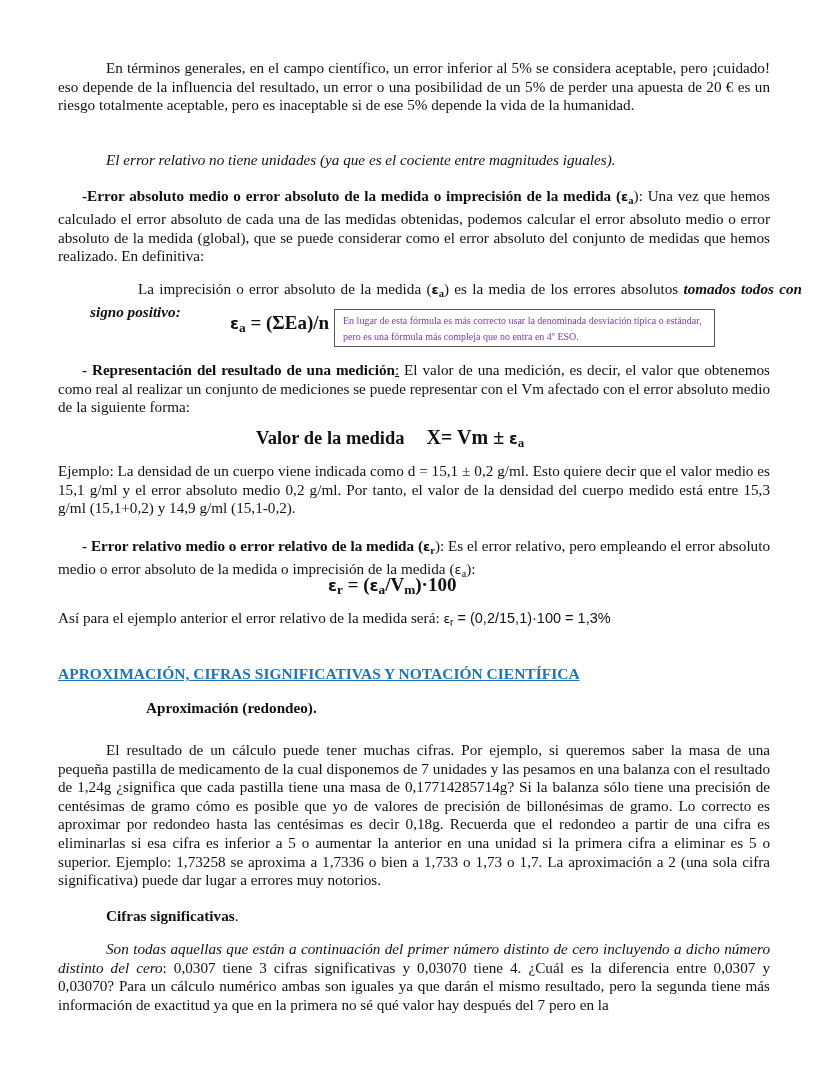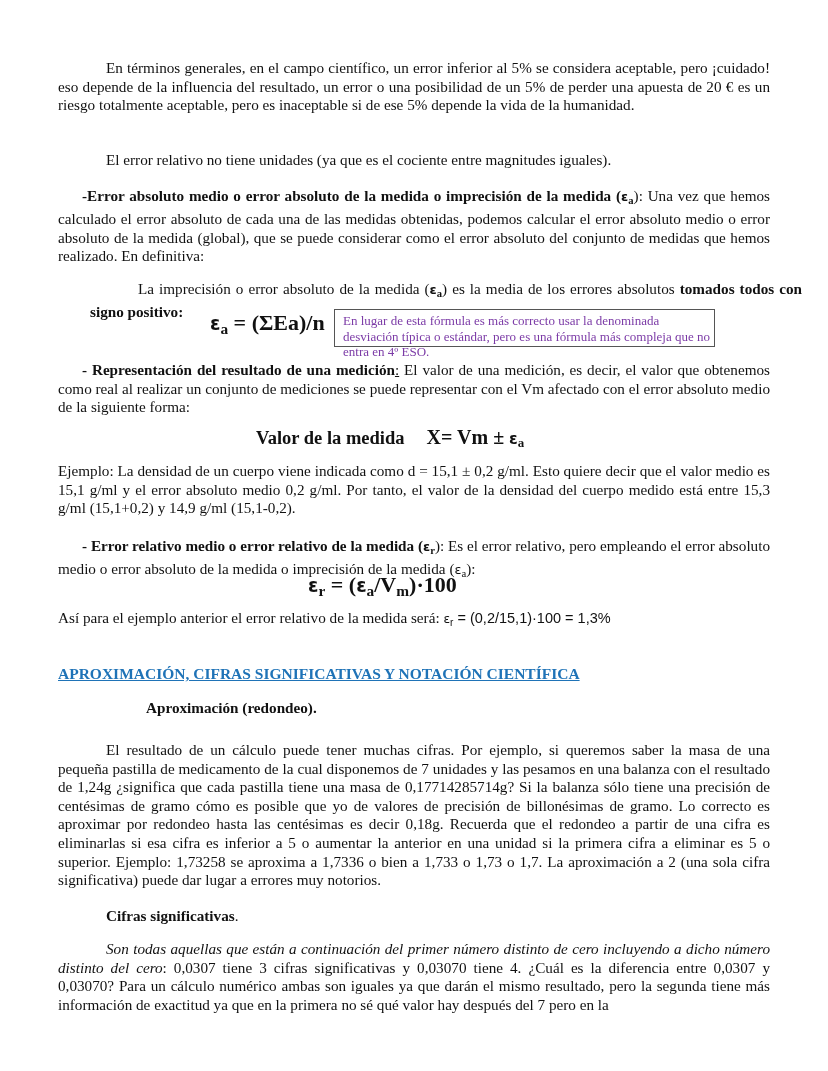--- a/index.html
+++ b/index.html
@@ -6,29 +6,29 @@
   body {
     width: 828px; height: 1071px; overflow: hidden; position: relative;
     font-family: "Liberation Serif", "DejaVu Serif", serif;
     color: #111; font-size: 15.2px; line-height: 18.6px;
   }
   .page { position: absolute; left: 58px; top: 0; width: 712px; }
   p { margin: 0; text-align: justify; }
   .abs { position: absolute; left: 0; width: 712px; }
   .indent1 { text-indent: 48px; }
   .indent2 { text-indent: 24px; }
-  .italic { }
+  .italic { font-style: italic; }
   b { font-weight: bold; }
   .eps { font-family: "DejaVu Sans", sans-serif; font-weight: bold; font-size: 0.85em; }
   .sub { font-size: 0.7em; vertical-align: -0.25em; }
-  .formula-big { font-weight: bold; font-size: 22px; }
+  .formula-big { font-weight: bold; font-size: 19px; margin-left: 20px; }
   .note-box {
     position: absolute; left: 276px; top: 309px; width: 381px; height: 38px;
     border: 1.3px solid #555; box-sizing: border-box;
-    color: #7b3aa6; font-size: 13px; line-height: 15.5px;
+    color: #7b3aa6; font-size: 10px; line-height: 15.5px;
     padding: 3px 0 0 8px; text-align: left;
   }
   .heading-blue { color: #1f73b7; font-weight: bold; font-size: 15.5px; text-decoration: underline; }
   .sans-inline { font-family: "Liberation Sans", sans-serif; font-size: 14.5px; margin-top: 16px; }
 </style>
 </head>
 <body>
 
 <div class="page">
 

